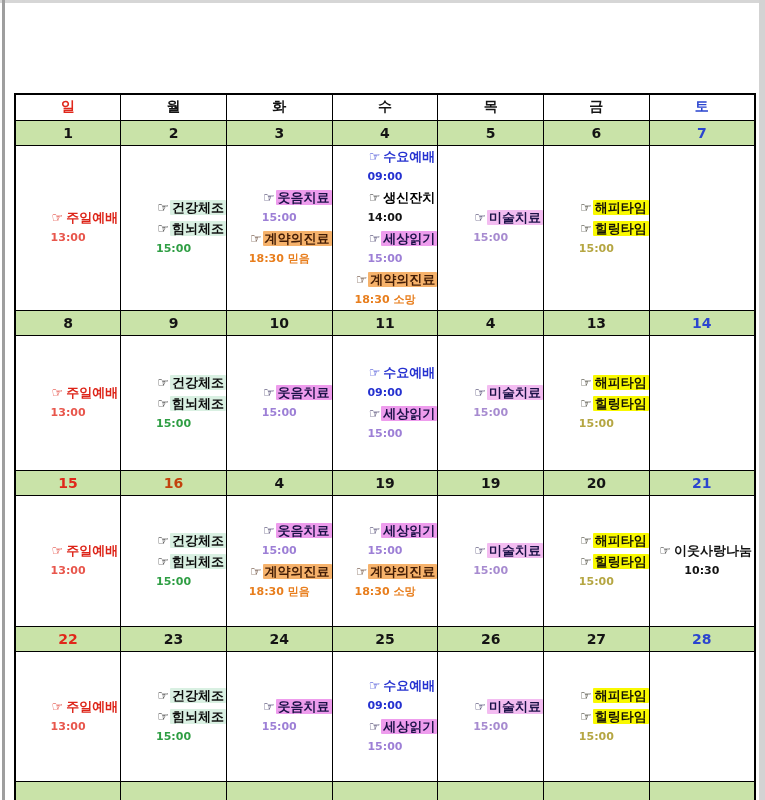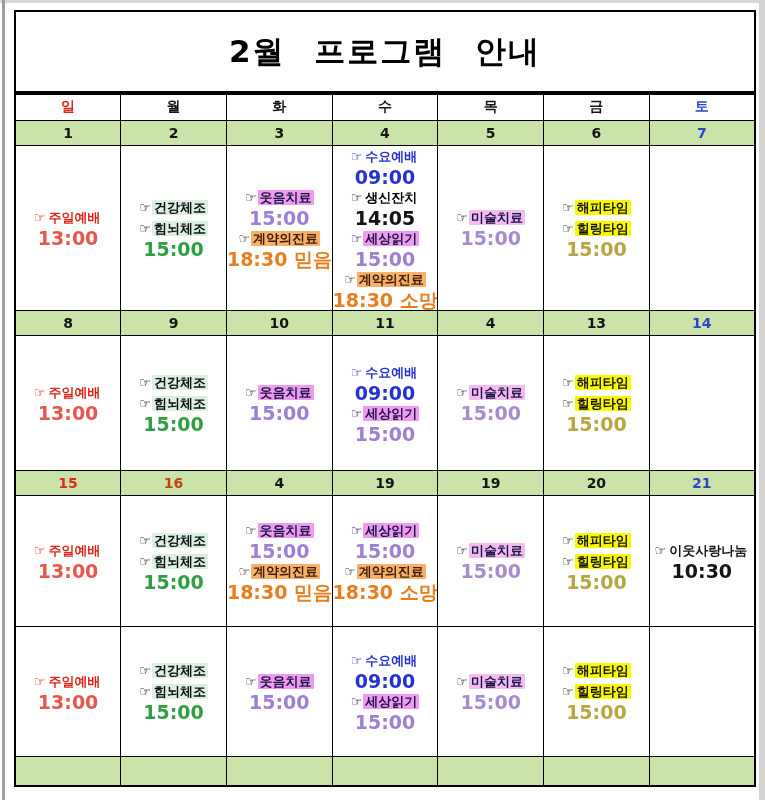--- a/index.html
+++ b/index.html
@@ -46,36 +46,33 @@
   td.date-cell { font-size: 14px; font-weight: bold; }
 
   tr.content-row   { background: #fff; }
   tr.content-row-1 { height: 156px; }
   tr.content-row-2 { height: 135px; }
   tr.content-row-3 { height: 131px; }
   tr.content-row-4 { height: 130px; }
   tr.bottom-row    { height: 30px; }
 
   td.day-cell { vertical-align: middle; font-weight: bold; }
-  .entry-name-line { line-height: 21px; font-size: 13px; white-space: nowrap; }
+  .entry-name-line { line-height: 21px; font-size: 13px; white-space: nowrap; text-align: right; }
   .pointer { font-size: 13px; margin-right: 1px; }
   .entry-name { padding: 0 2px; border-radius: 1px; }
-  .entry-time { line-height: 20px; font-size: 19px; white-space: nowrap; }
+  .entry-time { line-height: 20px; font-size: 11px; white-space: nowrap; }
 </style>
 </head>
 <body>
 
 <div class="page">
   <div class="edge-top"></div>
   <div class="edge-left"></div>
   <div class="edge-right"></div>
 
-  <div class="title-box">
-    <span>2월 프로그램 안내</span>
-  </div>
 
   <table class="calendar">
     <thead>
       <tr class="weekday-row" id="weekday-row">
           <th class="weekday-cell" style="color: rgb(224, 39, 27);">일</th>
           <th class="weekday-cell" style="color: rgb(20, 20, 20);">월</th>
           <th class="weekday-cell" style="color: rgb(20, 20, 20);">화</th>
           <th class="weekday-cell" style="color: rgb(20, 20, 20);">수</th>
           <th class="weekday-cell" style="color: rgb(20, 20, 20);">목</th>
           <th class="weekday-cell" style="color: rgb(20, 20, 20);">금</th>
@@ -105,21 +102,21 @@
           <td class="day-cell">
             <div class="entry-name-line"><span class="pointer" style="color: rgb(26, 17, 71);">☞</span><span class="entry-name" style="color: rgb(26, 17, 71); background: rgb(238, 156, 237);">웃음치료</span></div>
             <div class="entry-time" style="color: rgb(157, 127, 214);">15:00</div>
             <div class="entry-name-line"><span class="pointer" style="color: rgb(66, 28, 5);">☞</span><span class="entry-name" style="color: rgb(66, 28, 5); background: rgb(246, 178, 107);">계약의진료</span></div>
             <div class="entry-time" style="color: rgb(232, 126, 29);">18:30 믿음</div>
           </td>
           <td class="day-cell">
             <div class="entry-name-line"><span class="pointer" style="color: rgb(37, 49, 208);">☞</span><span class="entry-name" style="color: rgb(37, 49, 208);">수요예배</span></div>
             <div class="entry-time" style="color: rgb(37, 49, 208);">09:00</div>
             <div class="entry-name-line"><span class="pointer" style="color: rgb(20, 20, 20);">☞</span><span class="entry-name" style="color: #000000;">생신잔치</span></div>
-            <div class="entry-time" style="color: rgb(20, 20, 20);">14:05</div>
+            <div class="entry-time" style="color: rgb(20, 20, 20);">14:00</div>
             <div class="entry-name-line"><span class="pointer" style="color: rgb(26, 17, 71);">☞</span><span class="entry-name" style="color: rgb(26, 17, 71); background: rgb(238, 156, 237);">세상읽기</span></div>
             <div class="entry-time" style="color: rgb(157, 127, 214);">15:00</div>
             <div class="entry-name-line"><span class="pointer" style="color: rgb(66, 28, 5);">☞</span><span class="entry-name" style="color: rgb(66, 28, 5); background: rgb(246, 178, 107);">계약의진료</span></div>
             <div class="entry-time" style="color: rgb(232, 126, 29);">18:30 소망</div>
           </td>
           <td class="day-cell">
             <div class="entry-name-line"><span class="pointer" style="color: rgb(26, 17, 71);">☞</span><span class="entry-name" style="color: rgb(26, 17, 71); background: rgb(243, 188, 241);">미술치료</span></div>
             <div class="entry-time" style="color: rgb(167, 139, 208);">15:00</div>
           </td>
           <td class="day-cell">
@@ -207,20 +204,29 @@
           <td class="day-cell">
             <div class="entry-name-line"><span class="pointer" style="color: rgb(23, 21, 5);">☞</span><span class="entry-name" style="color: rgb(23, 21, 5); background: rgb(249, 249, 0);">해피타임</span></div>
             <div class="entry-name-line"><span class="pointer" style="color: rgb(23, 21, 5);">☞</span><span class="entry-name" style="color: rgb(23, 21, 5); background: rgb(249, 249, 0);">힐링타임</span></div>
             <div class="entry-time" style="color: rgb(181, 166, 66);">15:00</div>
           </td>
           <td class="day-cell">
             <div class="entry-name-line"><span class="pointer" style="color: rgb(20, 20, 20);">☞</span><span class="entry-name" style="color: rgb(20, 20, 20);">이웃사랑나눔</span></div>
             <div class="entry-time" style="color: rgb(20, 20, 20);">10:30</div>
           </td>
         </tr>
+        <tr class="date-row" style="background: rgb(201, 227, 168);">
+          <td class="date-cell" style="color: rgb(224, 39, 27);">22</td>
+          <td class="date-cell" style="color: rgb(20, 20, 20);">23</td>
+          <td class="date-cell" style="color: rgb(20, 20, 20);">24</td>
+          <td class="date-cell" style="color: rgb(20, 20, 20);">25</td>
+          <td class="date-cell" style="color: rgb(20, 20, 20);">26</td>
+          <td class="date-cell" style="color: rgb(20, 20, 20);">27</td>
+          <td class="date-cell" style="color: rgb(43, 69, 207);">28</td>
+        </tr>
         <tr class="content-row content-row-4">
           <td class="day-cell">
             <div class="entry-name-line"><span class="pointer" style="color: rgb(221, 36, 24);">☞</span><span class="entry-name" style="color: rgb(221, 36, 24);">주일예배</span></div>
             <div class="entry-time" style="color: rgb(232, 86, 76);">13:00</div>
           </td>
           <td class="day-cell">
             <div class="entry-name-line"><span class="pointer" style="color: rgb(13, 13, 13);">☞</span><span class="entry-name" style="color: rgb(13, 13, 13); background: rgb(217, 240, 226);">건강체조</span></div>
             <div class="entry-name-line"><span class="pointer" style="color: rgb(13, 13, 13);">☞</span><span class="entry-name" style="color: rgb(13, 13, 13); background: rgb(217, 240, 226);">힘뇌체조</span></div>
             <div class="entry-time" style="color: rgb(47, 158, 68);">15:00</div>
           </td>

